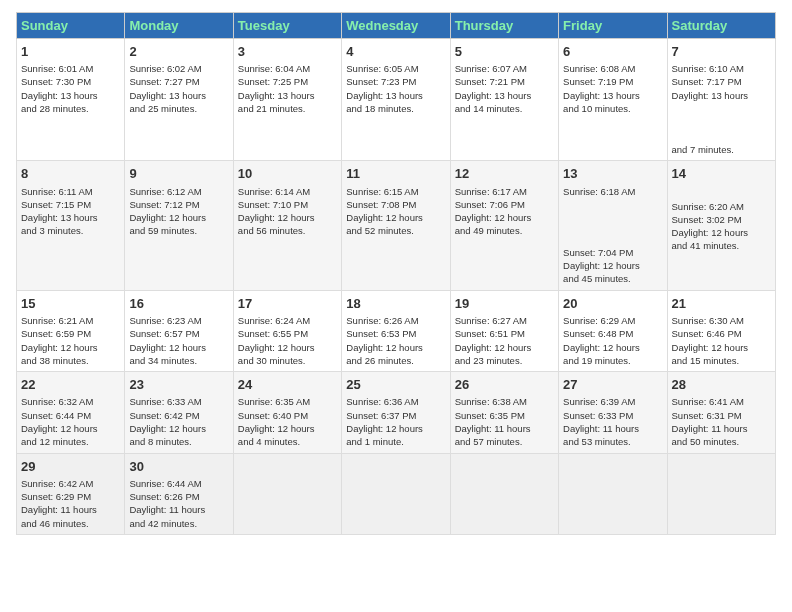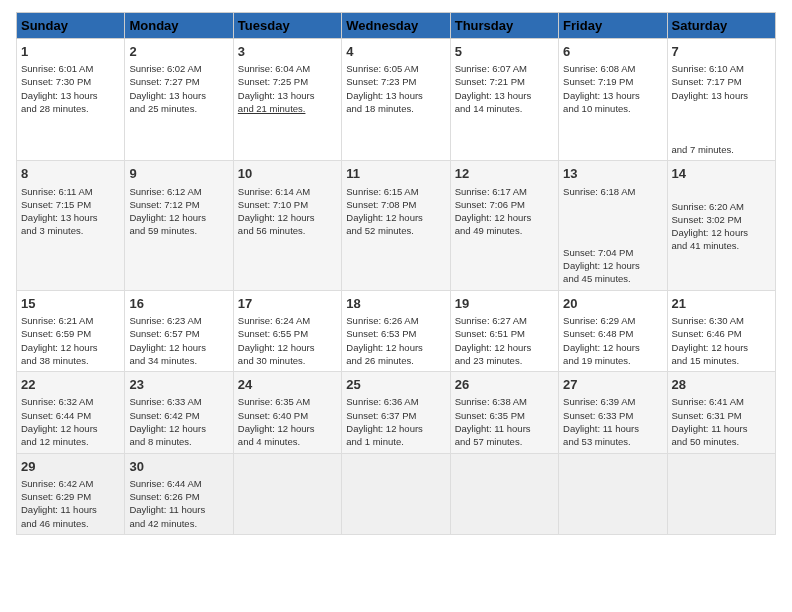--- a/index.html
+++ b/index.html
@@ -54,21 +54,21 @@
       font-size: 14px;
       color: #555;
     }
     table {
       width: 100%;
       border-collapse: collapse;
       table-layout: fixed;
     }
     thead tr th {
       background-color: #2E6DB4;
-      color: #000000;
+      color: #86efac;
       font-size: 13px;
       font-weight: bold;
       padding: 5px 4px;
       text-align: left;
       border: 1px solid #ccc;
     }
     tbody tr {
       background: #fff;
     }
     tbody tr:nth-child(even) {
@@ -127,21 +127,21 @@
             <span style="display: block;">Sunrise: 6:02 AM</span>
             <span style="display: block;">Sunset: 7:27 PM</span>
             <span style="display: block;">Daylight: 13 hours</span>
             <span style="display: block;">and 25 minutes.</span>
           </td>
           <td>
             <span class="day-num">3</span>
             <span style="display: block;">Sunrise: 6:04 AM</span>
             <span style="display: block;">Sunset: 7:25 PM</span>
             <span style="display: block;">Daylight: 13 hours</span>
-            <span style="display: block; text-decoration: underline;">and 21 minutes.</span>
+            <span style="display: block;">and 21 minutes.</span>
           </td>
           <td>
             <span class="day-num">4</span>
             <span style="display: block;">Sunrise: 6:05 AM</span>
             <span style="display: block;">Sunset: 7:23 PM</span>
             <span style="display: block;">Daylight: 13 hours</span>
             <span style="display: block;">and 18 minutes.</span>
           </td>
           <td>
             <span class="day-num">5</span>

